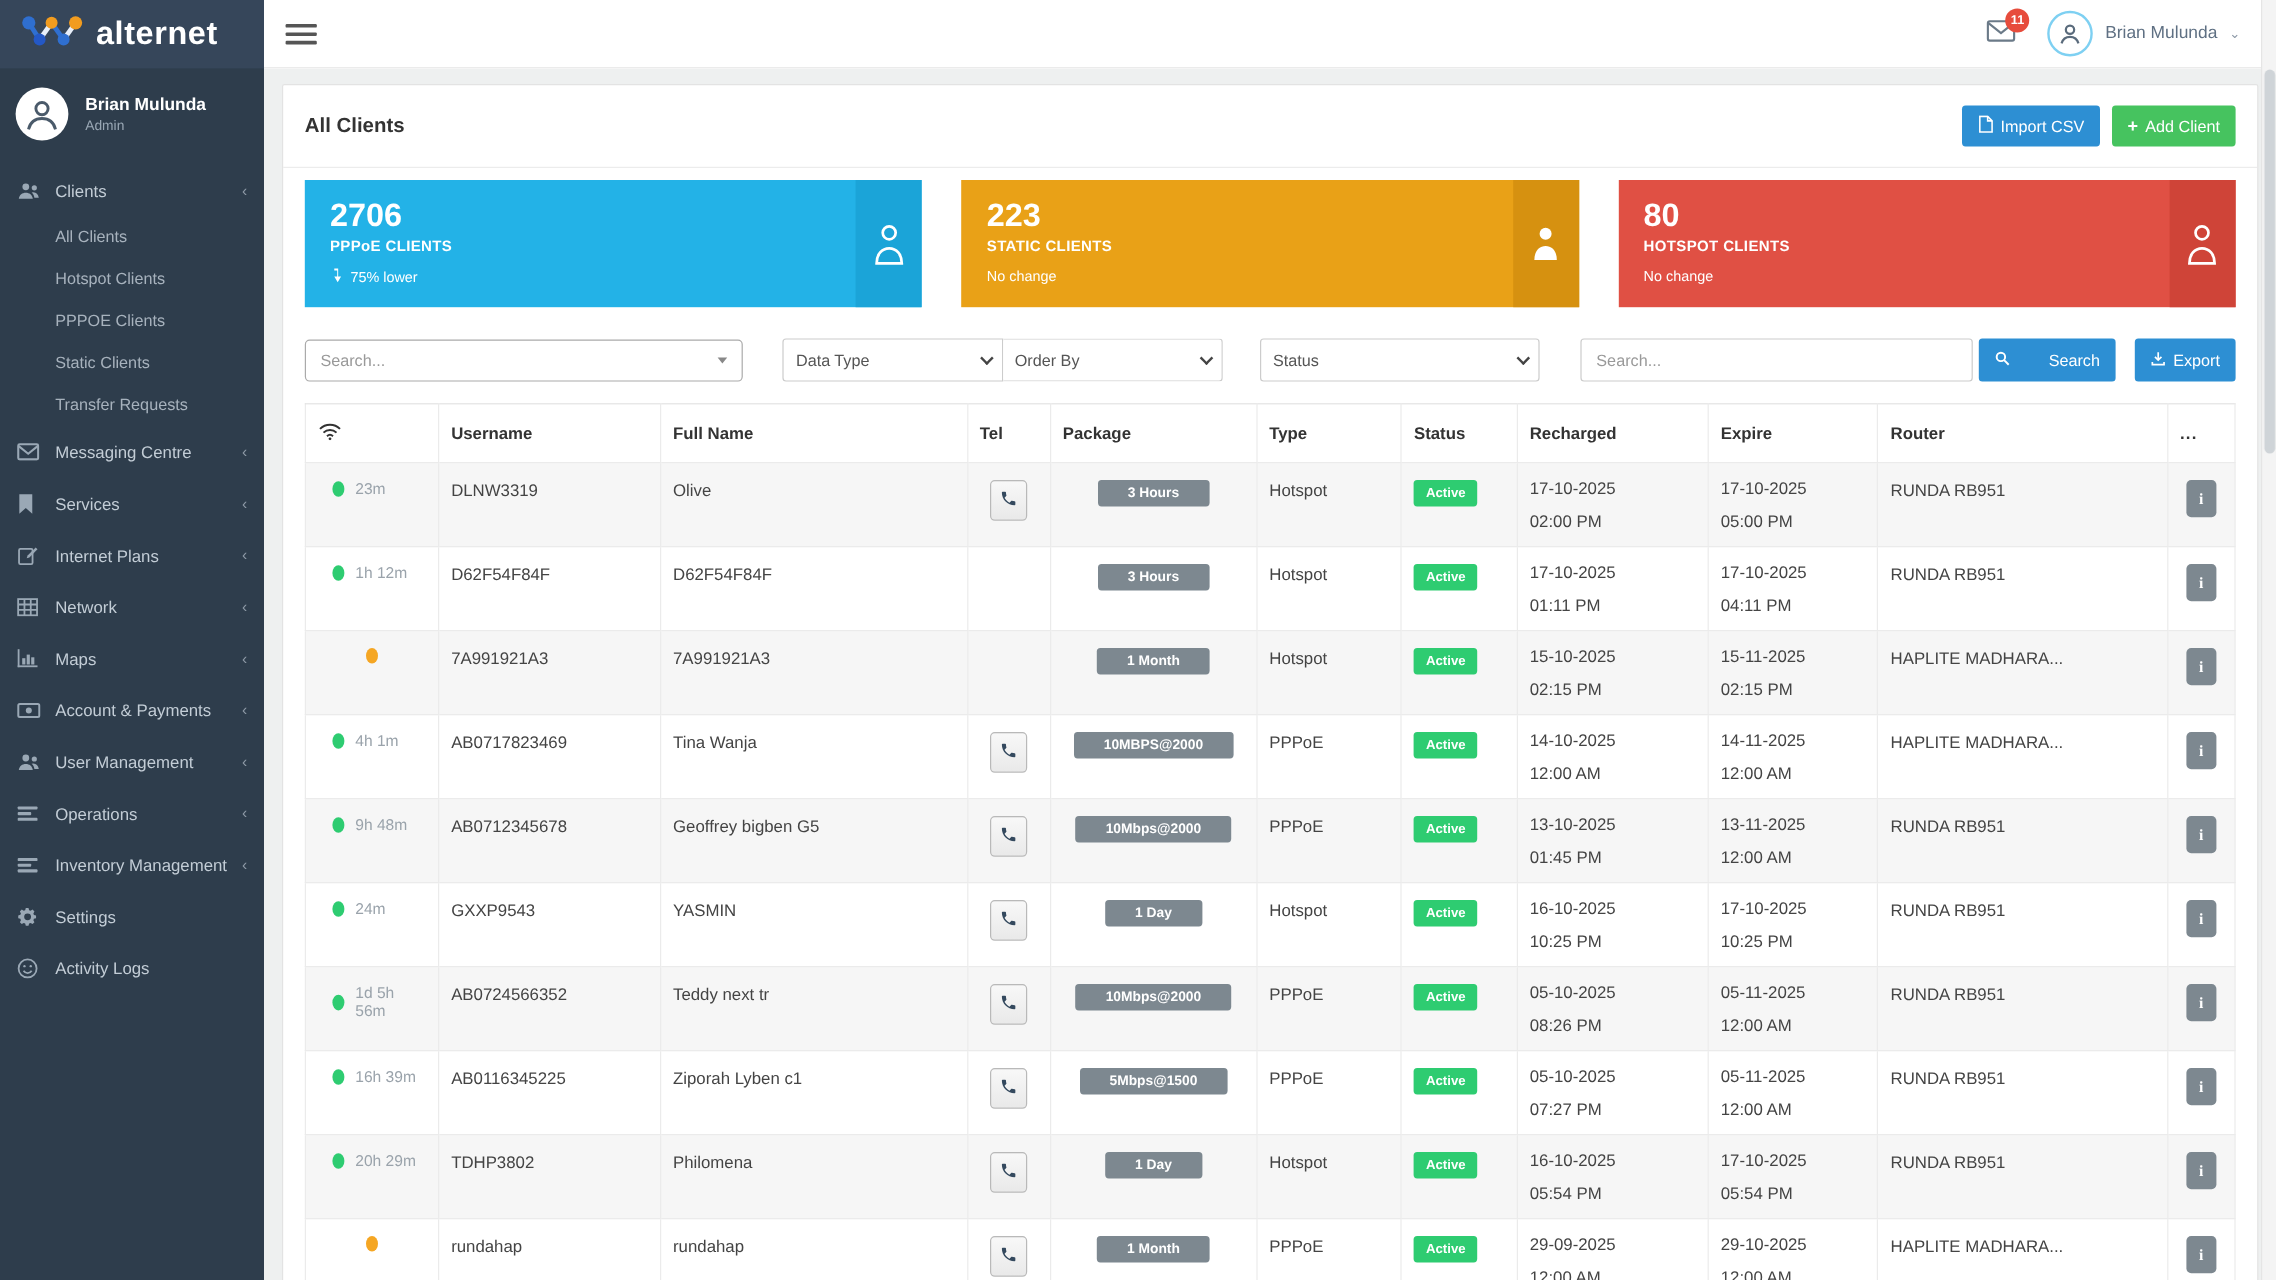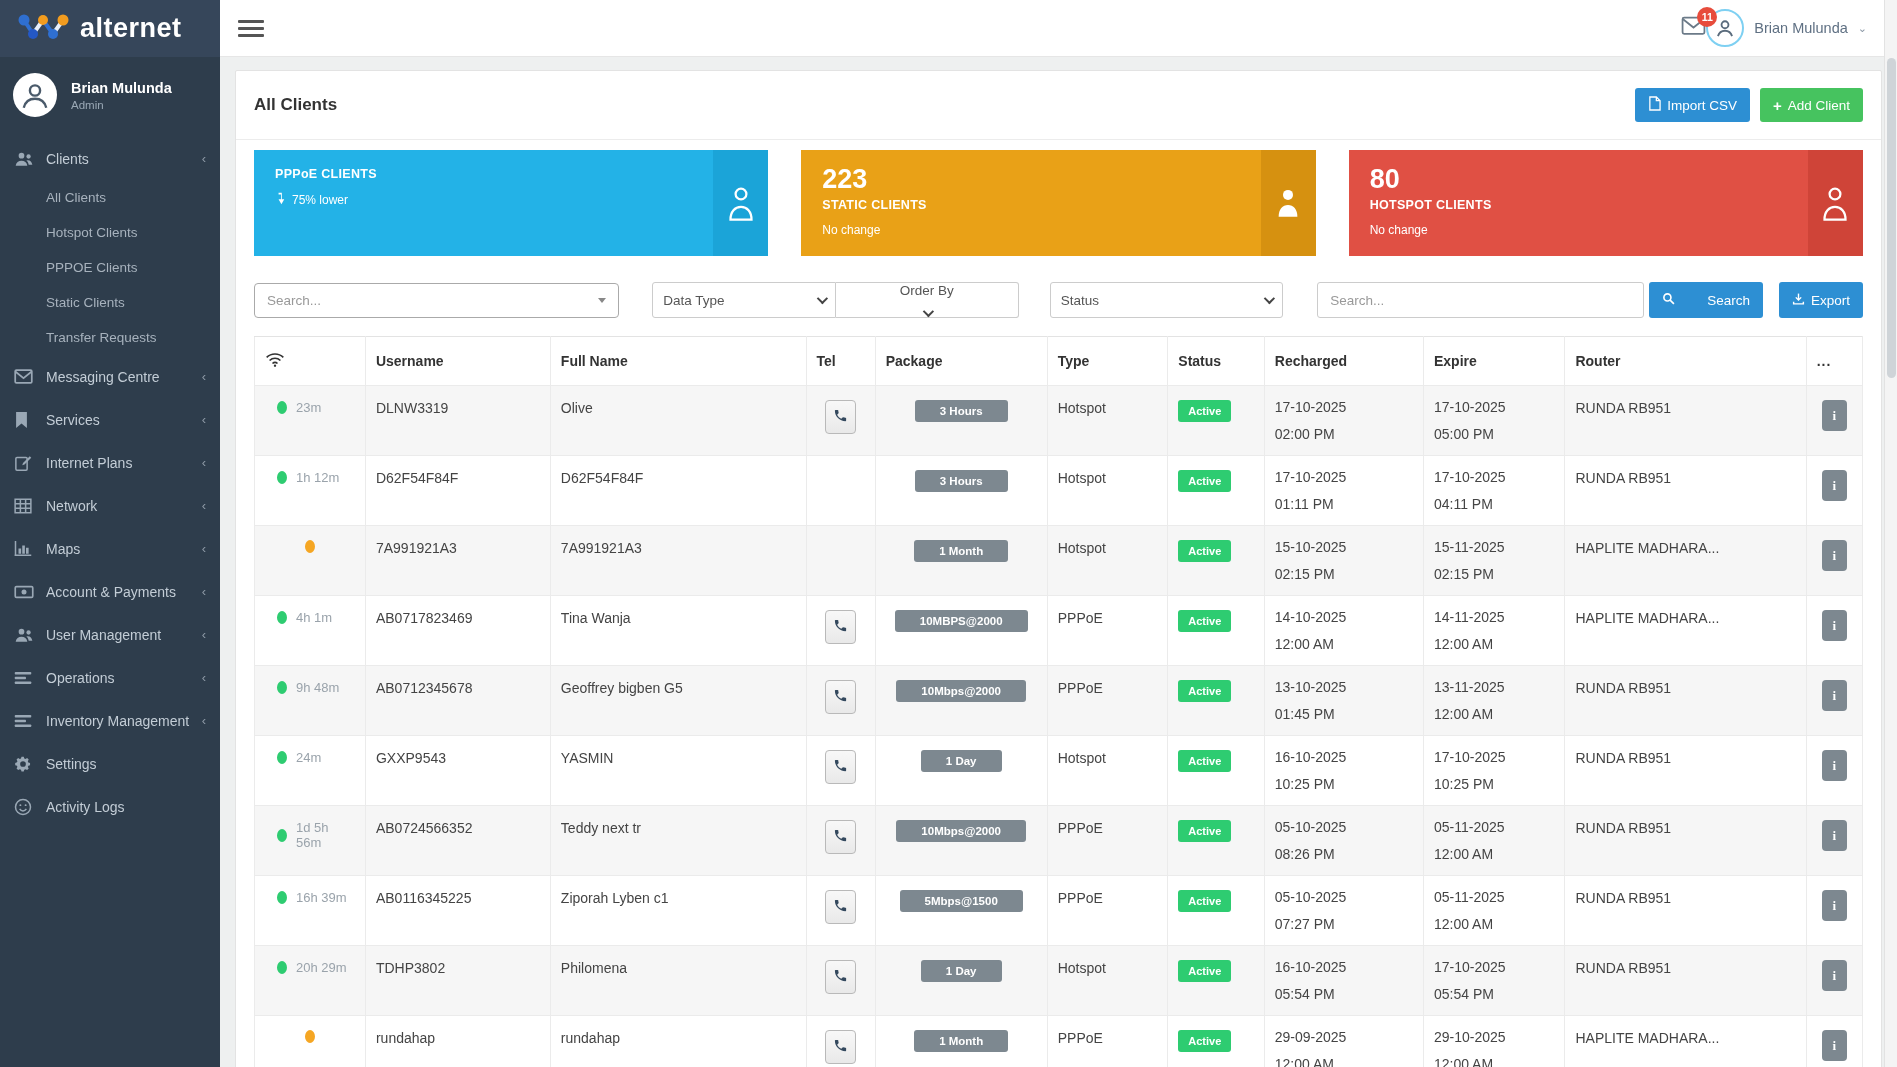--- a/index.html
+++ b/index.html
@@ -19,21 +19,21 @@
   .menu-icon { width:32px; flex:none; display:flex; align-items:center; }
   .menu-label { font-size:14px; flex:1; }
   .menu-caret { color:#8e9aa6; font-size:13px; }
   .submenu { list-style:none; }
   .submenu-item { height:35px; display:flex; align-items:center; padding-left:46px; color:#a7b2bd; font-size:13.5px; cursor:pointer; }
 
   
   .topbar { position:fixed; left:220px; top:0; right:0; height:57px; background:#fff; border-bottom:1px solid #e6e6e6; display:flex; align-items:center; z-index:20; }
   .hamburger { margin-left:18px; cursor:pointer; width:26px; }
   .hamburger span { display:block; height:3px; background:#555; margin:4px 0; border-radius:1px; }
-  .topbar-right { margin-left:auto; display:flex; align-items:center; padding-right:30px; }
+  .topbar-right { margin-left:auto; display:flex; align-items:center; gap:26px; padding-right:30px; }
   .mail-wrap { position:relative; cursor:pointer; }
   .mail-badge { position:absolute; top:-9px; right:-11px; background:#e74c3c; color:#fff; border-radius:50%; min-width:20px; height:20px; font-size:10.5px; font-weight:bold; display:flex; align-items:center; justify-content:center; }
   .top-user { display:flex; align-items:center; gap:10px; cursor:pointer; color:#5f7083; font-size:14.5px; }
   .top-avatar { width:38px; height:38px; border-radius:50%; border:2px solid #7ed0f2; display:flex; align-items:center; justify-content:center; }
   .top-caret { font-size:11px; color:#8a97a5; }
 
   
   .main { margin-left:220px; padding:70px 15px 0 15px; }
   .panel { background:#fff; border:1px solid #e3e3e3; border-radius:2px; }
   .panel-header { display:flex; align-items:center; justify-content:space-between; padding:17px 18px; border-bottom:1px solid #ececec; }
@@ -53,21 +53,21 @@
   .card-label { font-size:12.5px; font-weight:bold; letter-spacing:.3px; margin-top:3px; }
   .card-sub { font-size:12px; margin-top:11px; display:flex; align-items:center; gap:5px; }
   .card-strip { width:55px; flex:none; display:flex; align-items:center; justify-content:center; }
 
   
   .filters { display:flex; align-items:center; margin-top:26px; }
   .sel2 { width:371px; height:35px; border:1px solid #aaa; border-radius:4px; display:flex; align-items:center; justify-content:space-between; padding:0 12px; color:#999; font-size:13.5px; cursor:pointer; background:#fff; }
   .sel2-arrow { width:0; height:0; border-left:4px solid transparent; border-right:4px solid transparent; border-top:5px solid #888; }
   .selbox { height:36px; border:1px solid #ccc; background:#fff; display:flex; align-items:center; justify-content:space-between; padding:0 10px; font-size:13.5px; color:#555; cursor:pointer; }
   .sel-datatype { width:186px; margin-left:33px; border-radius:3px 0 0 3px; }
-  .sel-orderby  { width:186px; border-left:none; border-radius:0 3px 3px 0;flex-direction:column; }
+  .sel-orderby  { width:186px; border-left:none; border-radius:0 3px 3px 0; }
   .sel-status   { width:237px; margin-left:31px; border-radius:3px; }
   .chev { width:8px; height:8px; border-right:2px solid #444; border-bottom:2px solid #444; transform:rotate(45deg) translateY(-2px); }
   .search-input { margin-left:34px; width:332px; height:36px; border:1px solid #ccc; border-radius:3px; padding:0 12px; font-size:13.5px; color:#555; font-family:inherit; }
   .search-input::placeholder { color:#999; }
   .ftr-btn { height:36px; font-size:13.5px; }
   .btn-search { margin-left:5px;gap:32px; }
   .btn-export { margin-left:16px; }
 
   
   table.clients { width:100%; border-collapse:collapse; margin-top:18px; table-layout:fixed; }
@@ -328,20 +328,21 @@
           <span>Add Client</span>
         </button>
       </div>
     </div>
 
     <div class="panel-body">
 
       <div class="cards" id="cards">
           <div class="card" style="background: rgb(35, 178, 231);">
             <div class="card-main">
+       <div class="card-value">2706</div>
        <div class="card-label">PPPoE CLIENTS</div>
        <div class="card-sub">
          <span><svg width="12" height="13" viewBox="0 0 14 16" fill="#fff">
                     <path d="M2 1h4v8h3L5.5 15 2 9h3V3H2z" transform="translate(2,0)"></path>
                   </svg></span>
          <span>75% lower</span>
        </div>
      </div>
      <div class="card-strip" style="background:#1ba4d8">
               <svg width="36" height="40" viewBox="0 0 24 26" fill="none" stroke="#fff" stroke-width="1.5">

